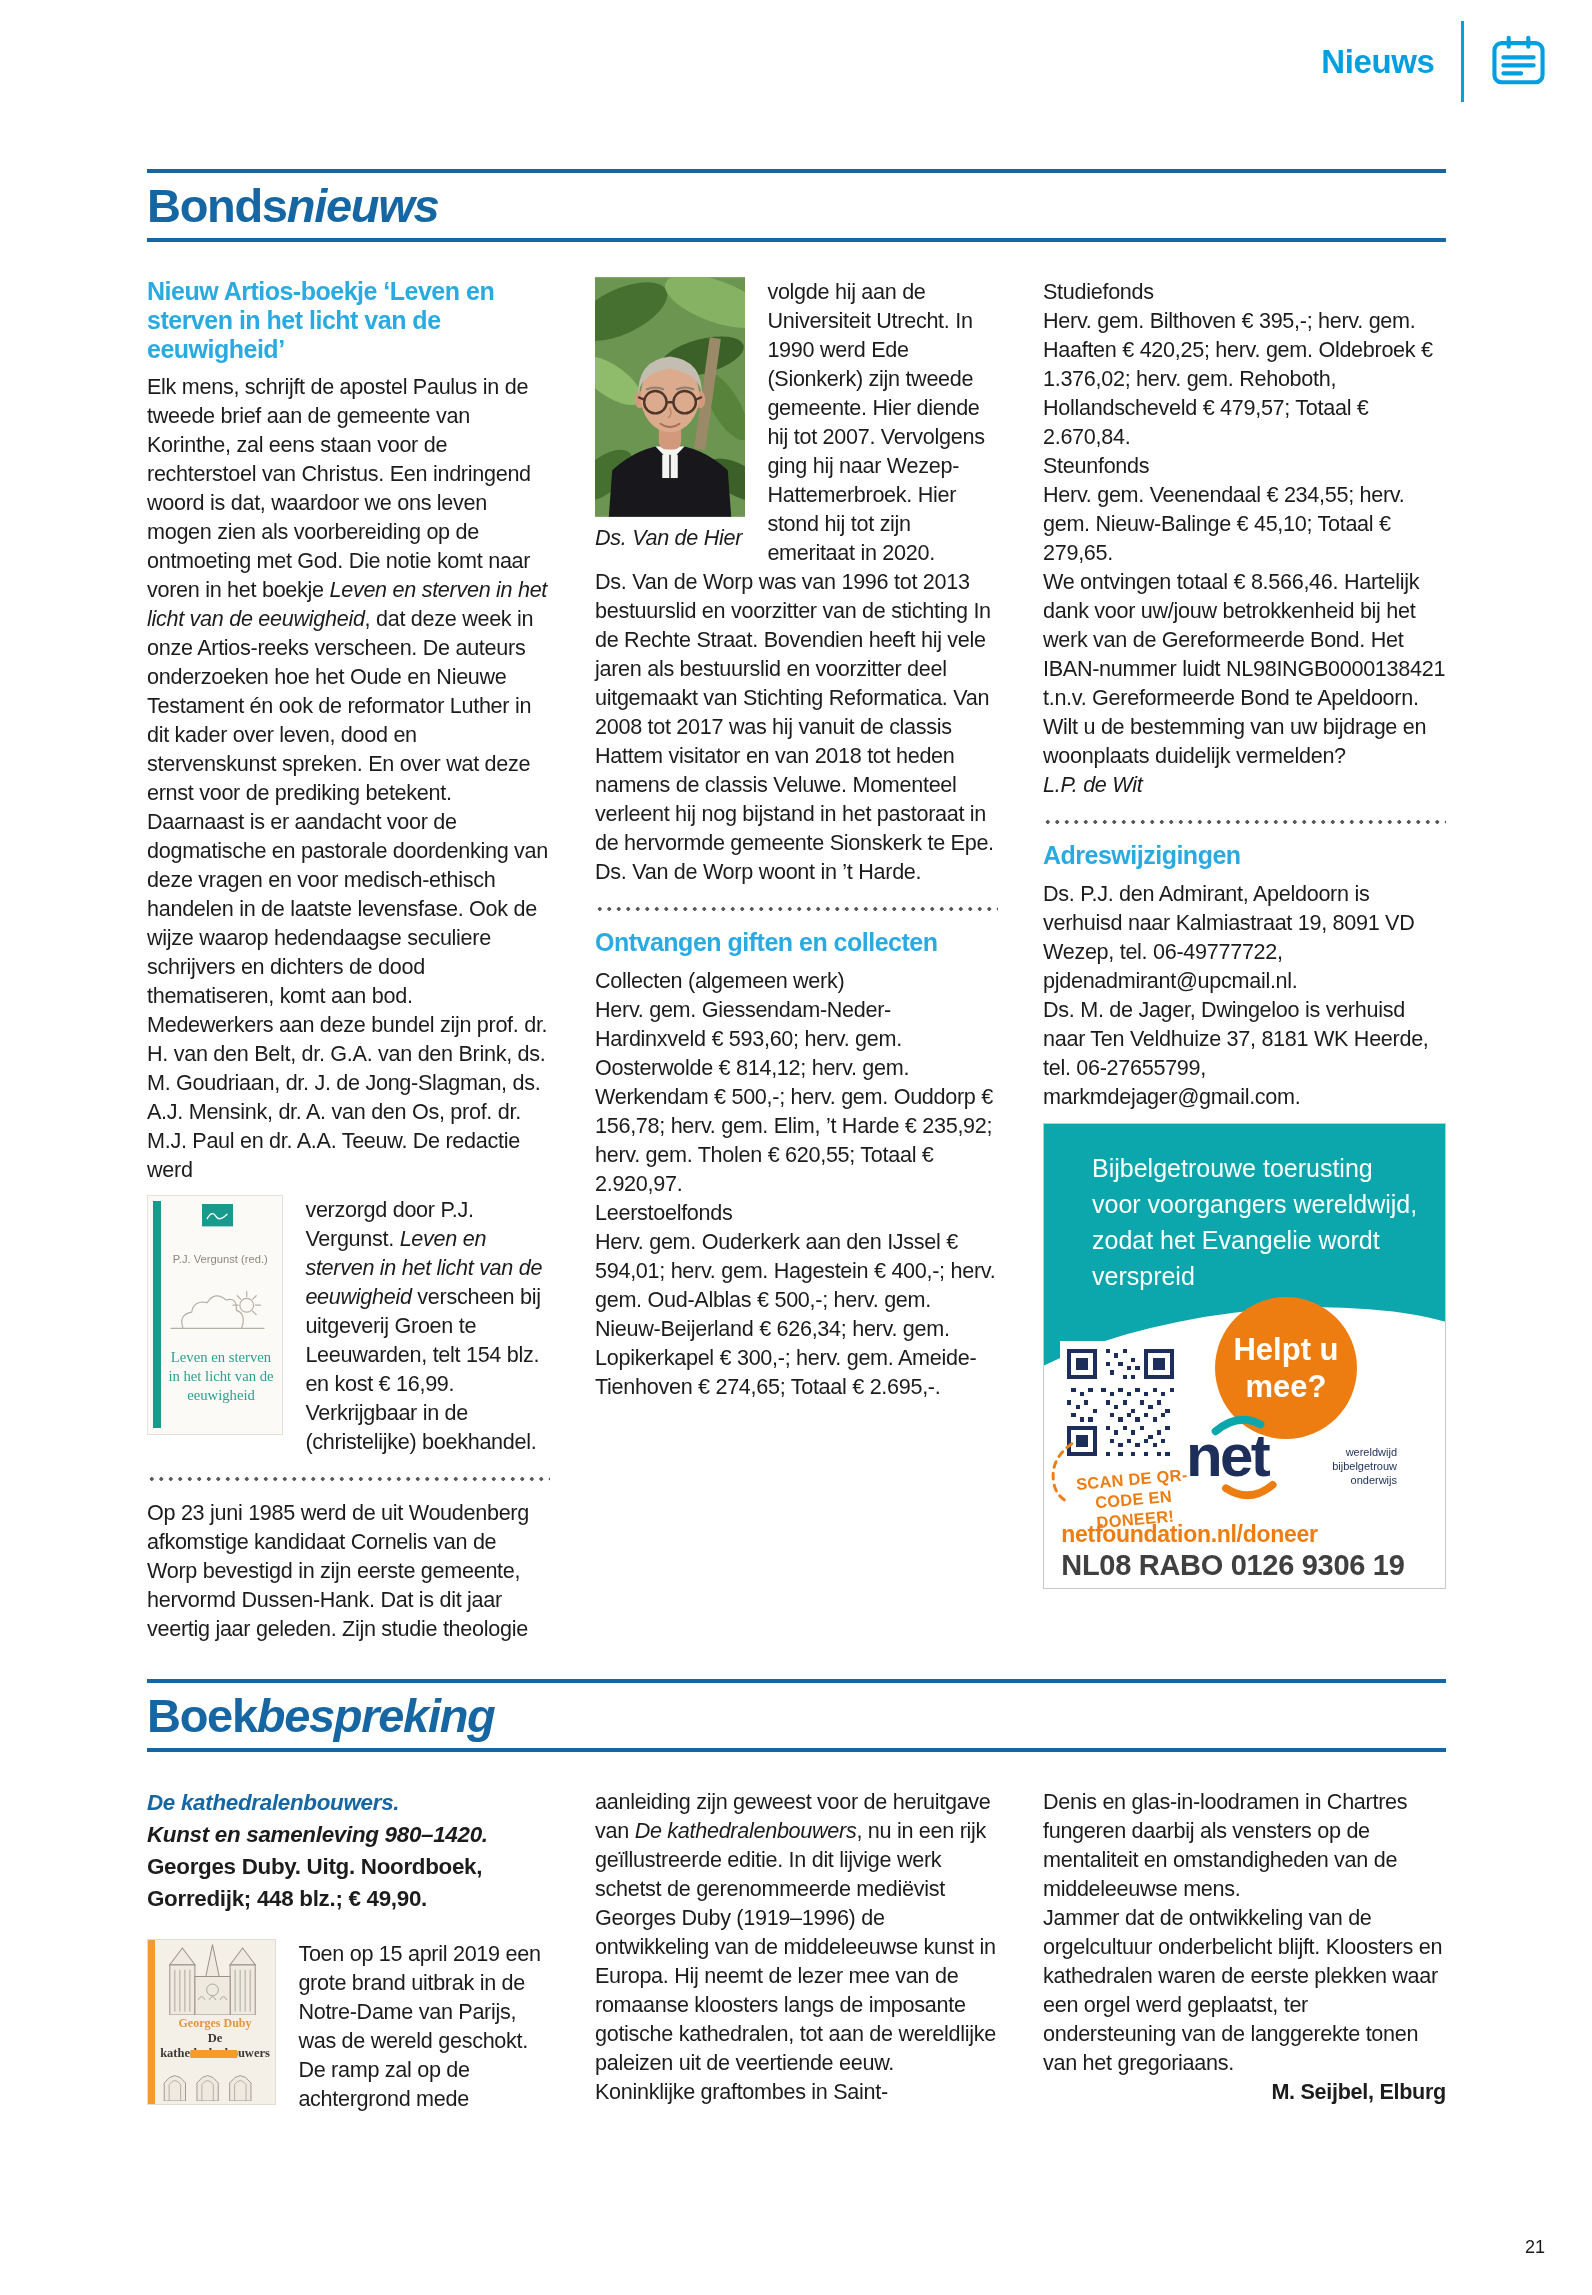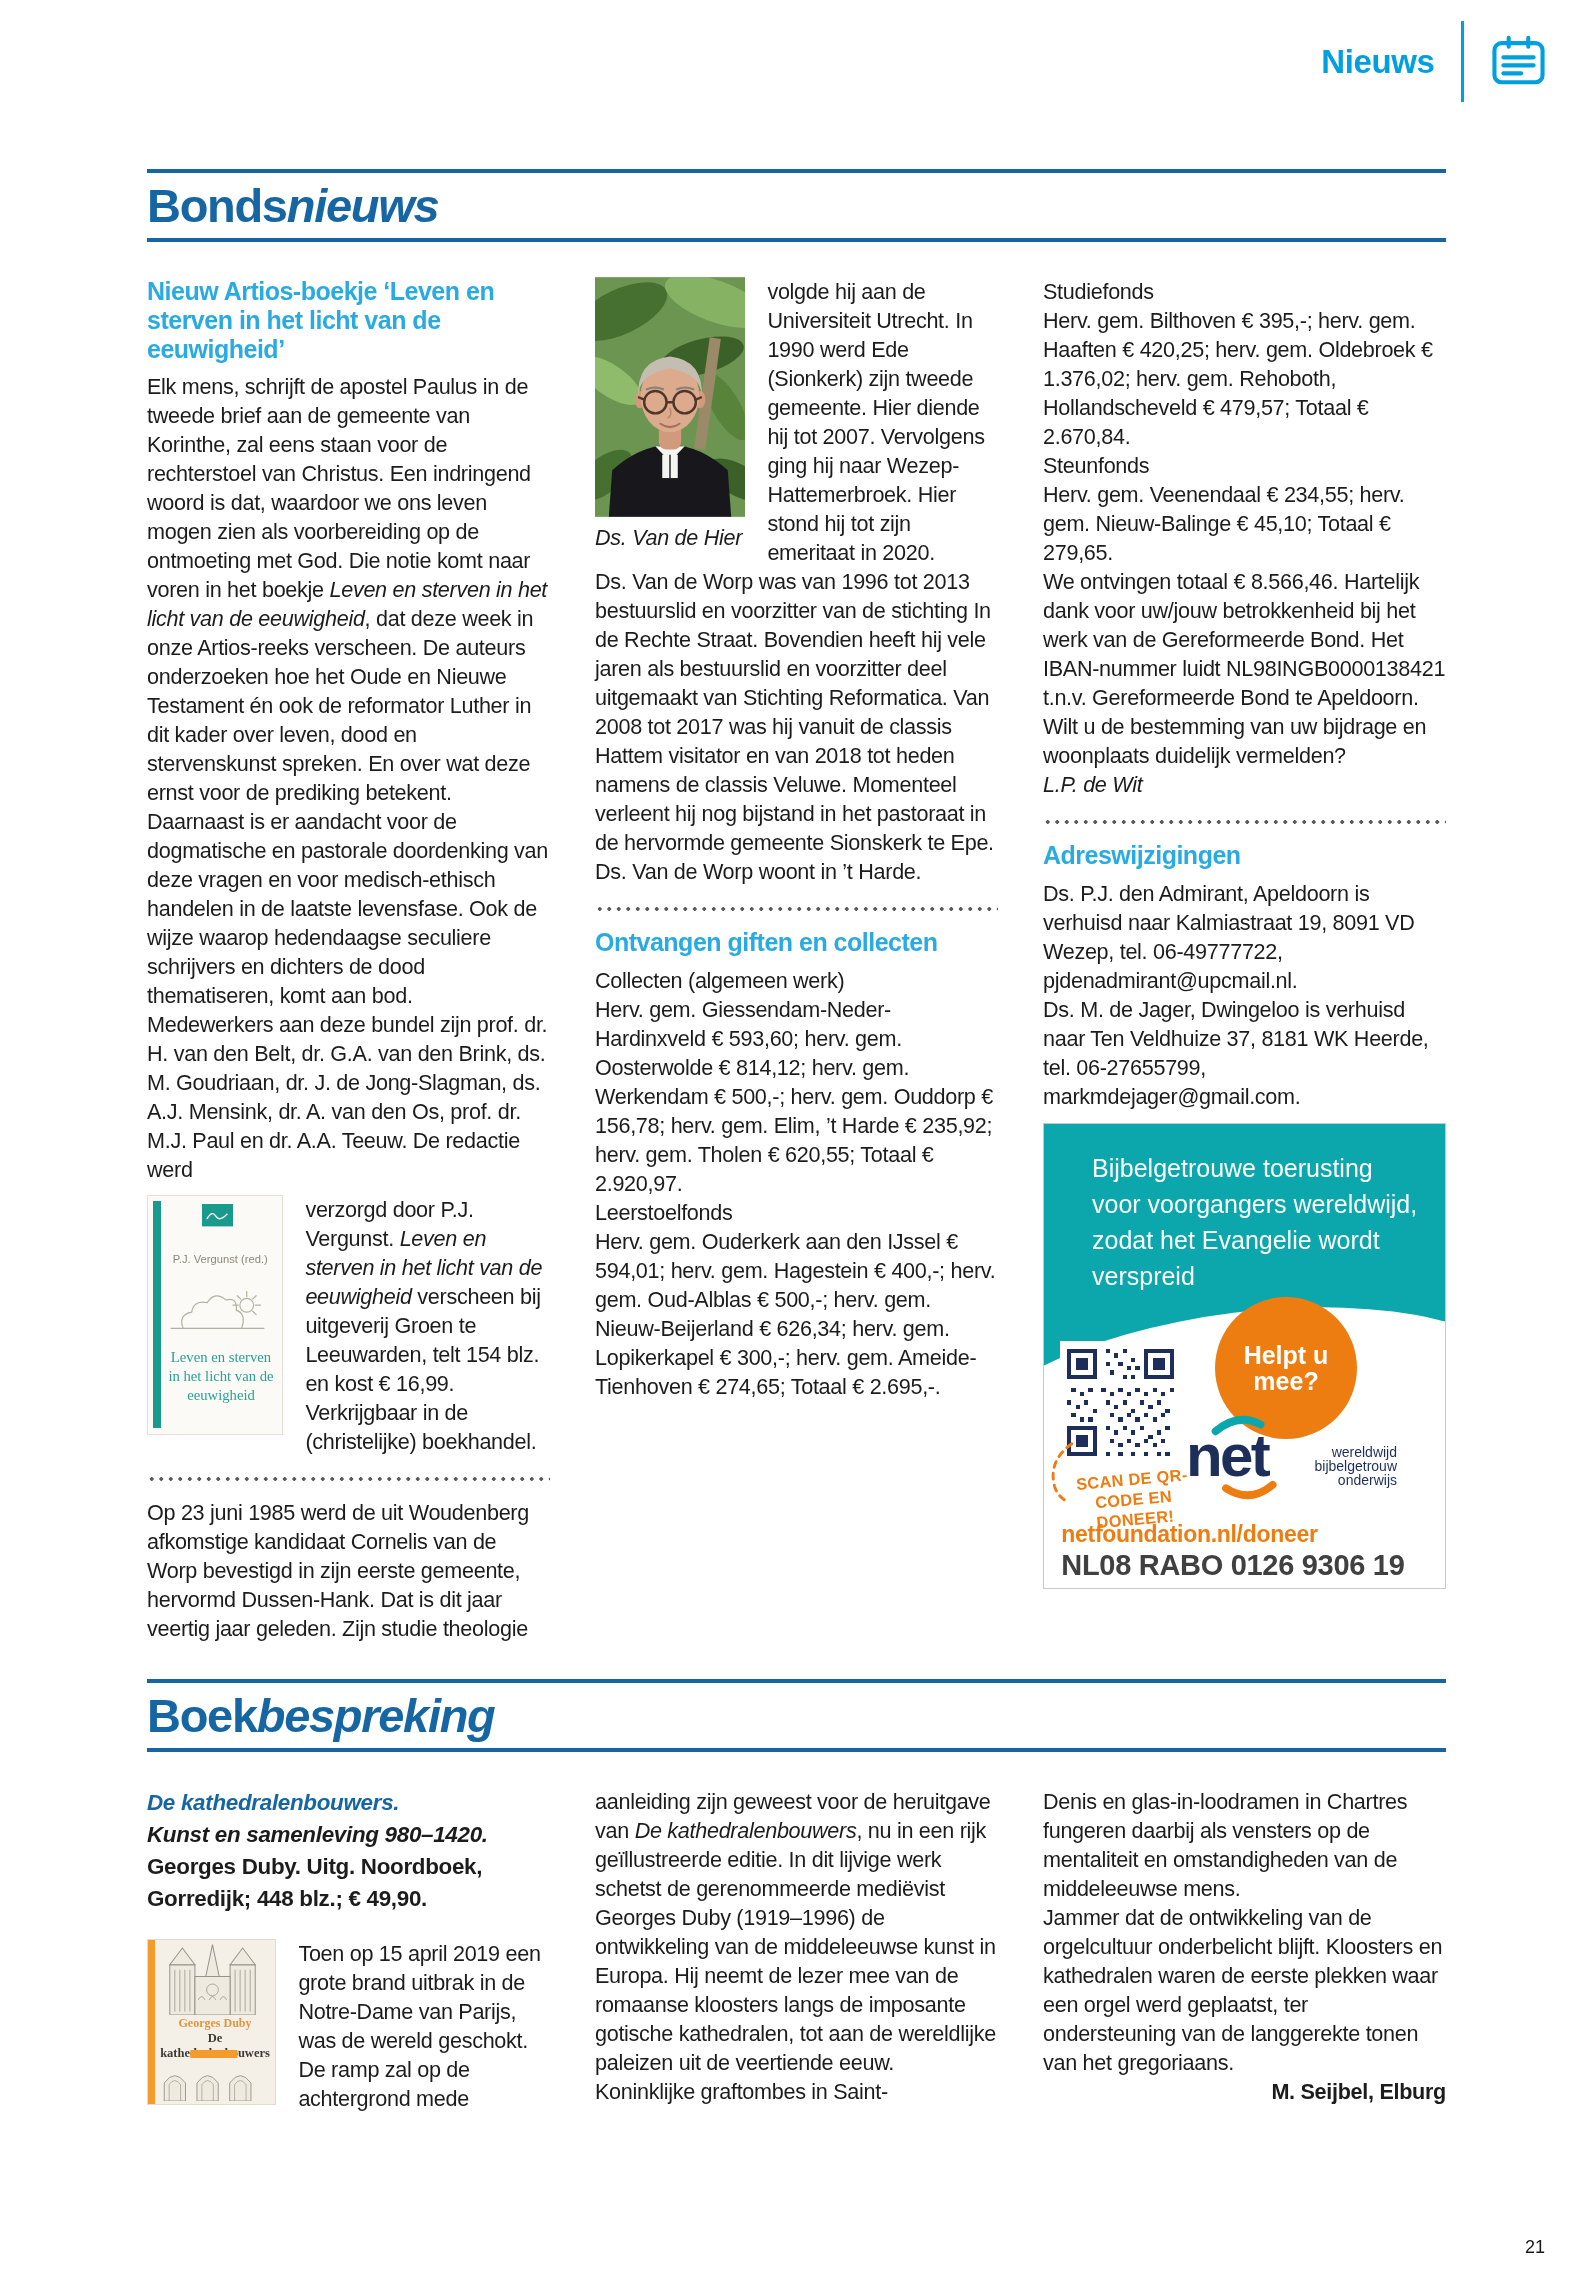--- a/index.html
+++ b/index.html
@@ -44,28 +44,28 @@
   .photo-art{width:150px;height:240px;overflow:hidden;}
   .photo-caption{font-style:italic;font-size:21.6px;margin-top:8.6px;letter-spacing:-0.3px;}
   .side-col{flex:1;}
   .after-photo{margin-top:8.6px;}
   
   .ad{position:relative;width:403px;height:466px;border:0.9px solid #c9c9c9;background:#fff;margin-top:12px;overflow:hidden;box-sizing:border-box;}
   .ad-teal{position:absolute;left:0;top:0;right:0;height:259px;background:#0ba7ac;}
   .ad-curve{position:absolute;top:188px;left:-82px;width:570px;height:216px;background:#fff;border-radius:50%;transform:rotate(-7deg);}
   .ad-headline{position:absolute;left:28px;top:26px;width:328px;color:#fff;font-size:25px;line-height:36px;font-weight:400;margin-left:20px;}
   .ad-circle{position:absolute;left:171px;top:173px;width:142px;height:142px;border-radius:50%;background:#ee7d11;
-    color:#fff;display:flex;align-items:center;justify-content:center;text-align:center;font-weight:700;font-size:25px;line-height:26px;}
+    color:#fff;display:flex;align-items:center;justify-content:center;text-align:center;font-weight:700;font-size:31px;line-height:37px;}
   .ad-qr{position:absolute;left:15.5px;top:217px;width:123px;height:123px;background:#fff;padding:7.8px;box-sizing:border-box;}
   .ad-scan{position:absolute;left:12px;top:345px;width:155px;color:#ee7d11;font-weight:700;font-size:16.4px;line-height:20px;
     text-align:center;transform:rotate(-5deg);letter-spacing:0.3px;}
   .ad-dash{position:absolute;left:1.7px;top:318px;}
   .ad-logo{position:absolute;left:142px;top:302px;font-size:60px;line-height:60px;font-weight:700;color:#1d2e5a;letter-spacing:-2.6px;}
   .ad-logo .logo-arcs{position:absolute;left:-5.2px;top:-19px;overflow:visible;}
-  .ad-tagline{position:absolute;left:249px;top:321px;width:104px;text-align:right;color:#1d2e5a;font-size:14px;line-height:14.2px;font-weight:400;}
+  .ad-tagline{position:absolute;left:249px;top:321px;width:104px;text-align:right;color:#1d2e5a;font-size:11px;line-height:14.2px;font-weight:400;}
   .ad-url{position:absolute;left:17.3px;top:397px;font-size:23px;font-weight:700;color:#ee7d11;letter-spacing:-0.3px;}
   .ad-iban{position:absolute;left:17.3px;top:425px;font-size:29px;font-weight:700;color:#404040;letter-spacing:-0.3px;}
   
   .b-rule1{margin-top:36px;}
   .review-title{color:#1566a3;font-style:italic;font-weight:700;font-size:22.4px;line-height:32px;letter-spacing:-0.3px;margin:0;}
   .review-sub{font-style:italic;font-weight:700;font-size:22.4px;line-height:32px;letter-spacing:-0.3px;margin:0;}
   .review-meta{font-weight:700;font-size:22.4px;line-height:32px;letter-spacing:-0.3px;margin:0 0 24px 0;}
   
   .cover2{position:relative;flex:0 0 129px;height:166px;background:#f4f0e7;border:0.9px solid #e0dcd2;overflow:hidden;box-sizing:border-box;}
   .cover2 .spine2{position:absolute;left:0;top:0;bottom:0;width:7px;background:#f49b2c;}

